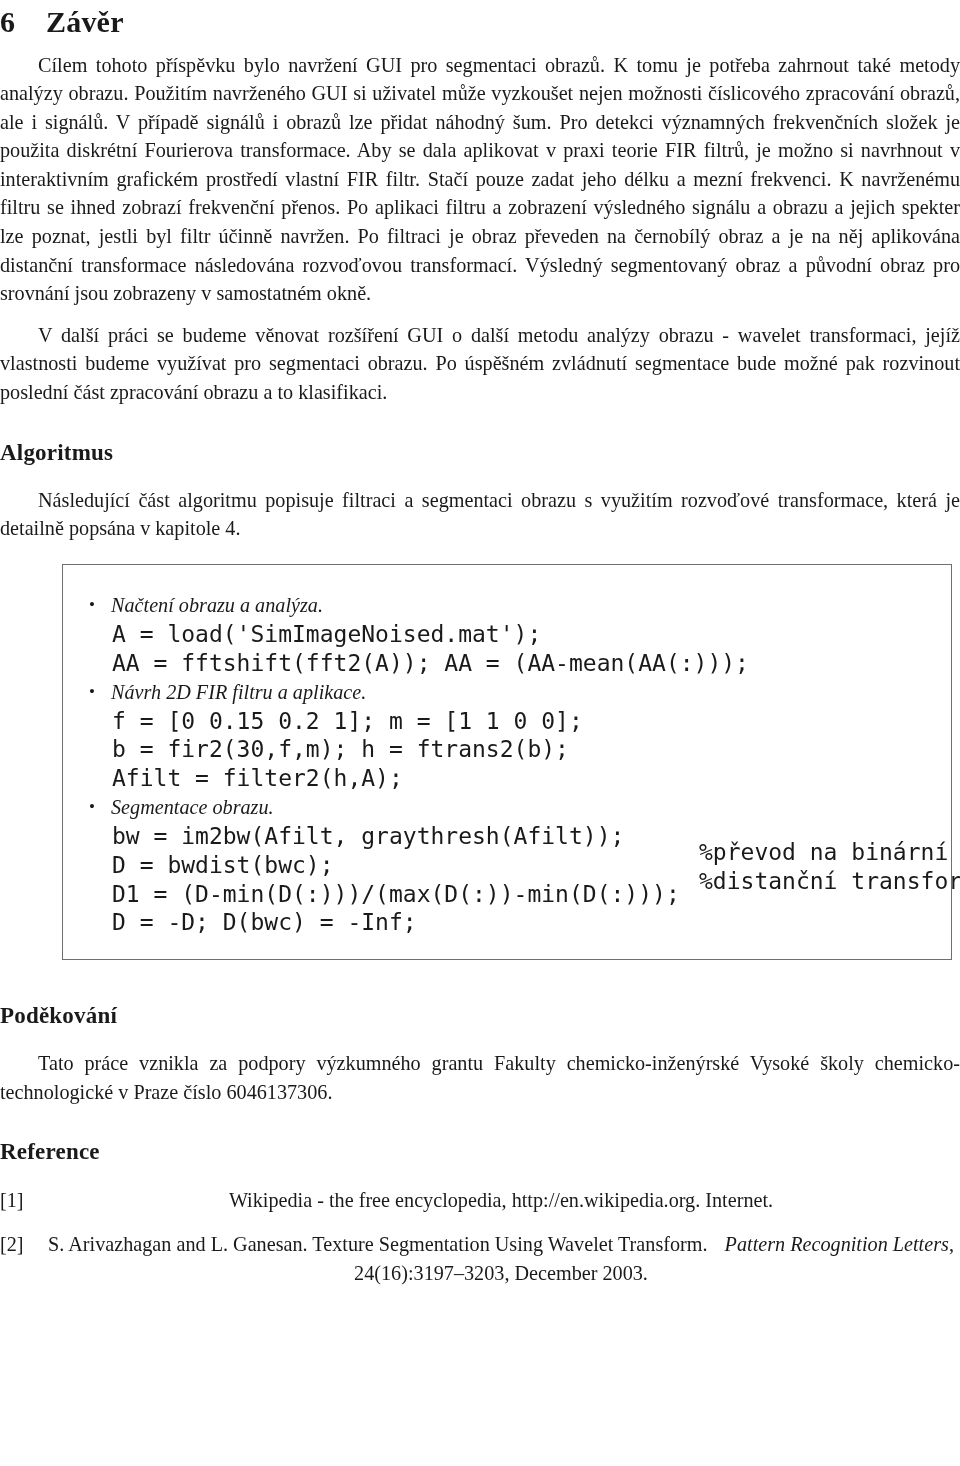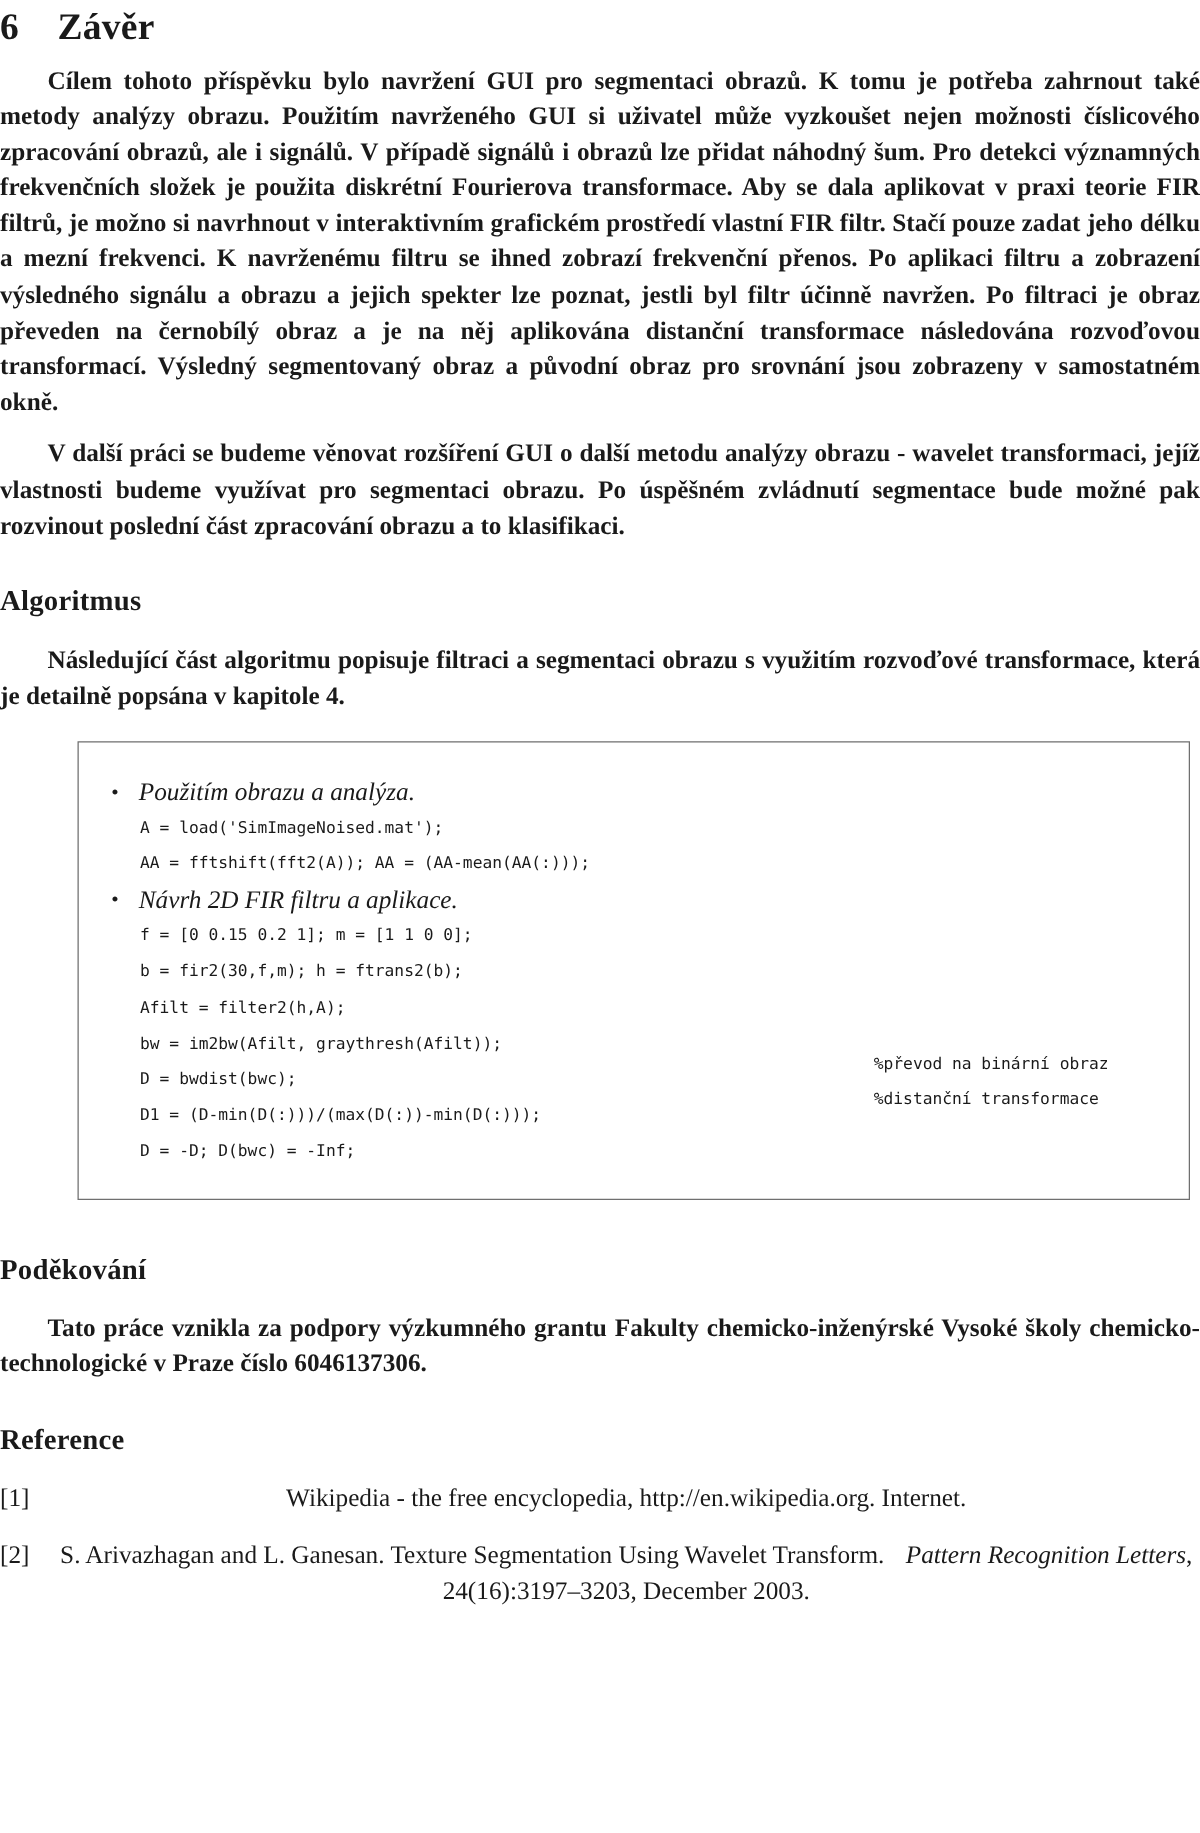--- a/index.html
+++ b/index.html
@@ -45,21 +45,20 @@
   }
 
   
   .para {
     font-size: 20.2px;
     line-height: 28.6px;
     text-align: justify;
     text-justify: inter-word;
     margin: 0;
     hyphens: manual;
-    font-weight: bold;
   }
   .para.indent { text-indent: 38px; }
 
   .gap-sm { height: 13px; }
   .gap-md { height: 21px; }
   .gap-lg { height: 34px; }
   .gap-xl { height: 44px; }
 
   
   .codebox {
@@ -86,21 +85,21 @@
   .alg-title::before {
     content: "\2022";
     position: absolute;
     left: -22px;
     top: -1px;
     font-style: normal;
     font-size: 17px;
   }
   .codeline {
     font-family: "DejaVu Sans Mono", "Liberation Mono", monospace;
-    font-size: 13px;
+    font-size: 23px;
     line-height: 28.8px;
     white-space: pre;
     position: relative;
     padding-left: 1px;
   }
   .codeline .cmt {
     position: absolute;
     left: 588px;
     top: 16px;
     white-space: pre;
@@ -149,31 +148,32 @@
 
   <div class="gap-md"></div>
 
   <p class="para indent">Následující část algoritmu popisuje filtraci a segmentaci obrazu s využitím rozvoďové transformace, která je detailně popsána v kapitole 4.</p>
 
   <div class="gap-md"></div>
 
   <div class="codebox">
     <ul class="alg-list" id="alg-list">
         <li class="alg-item">
-          <div class="alg-title">Použitím obrazu a analýza.</div>
+          <div class="alg-title">Načtení obrazu a analýza.</div>
           <div class="codeline"><span>A = load('SimImageNoised.mat');</span></div>
           <div class="codeline"><span>AA = fftshift(fft2(A)); AA = (AA-mean(AA(:)));</span></div>
         </li>
         <li class="alg-item">
           <div class="alg-title">Návrh 2D FIR filtru a aplikace.</div>
           <div class="codeline"><span>f = [0 0.15 0.2 1]; m = [1 1 0 0];</span></div>
           <div class="codeline"><span>b = fir2(30,f,m); h = ftrans2(b);</span></div>
           <div class="codeline"><span>Afilt = filter2(h,A);</span></div>
         </li>
         <li class="alg-item">
+          <div class="alg-title">Segmentace obrazu.</div>
           <div class="codeline"><span>bw = im2bw(Afilt, graythresh(Afilt));</span><span class="cmt">%převod na binární obraz</span></div>
           <div class="codeline"><span>D = bwdist(bwc);</span><span class="cmt">%distanční transformace</span></div>
           <div class="codeline"><span>D1 = (D-min(D(:)))/(max(D(:))-min(D(:)));</span></div>
           <div class="codeline"><span>D = -D; D(bwc) = -Inf;</span></div>
         </li>
       </ul>
   </div>
 
   <div class="gap-xl"></div>
 

